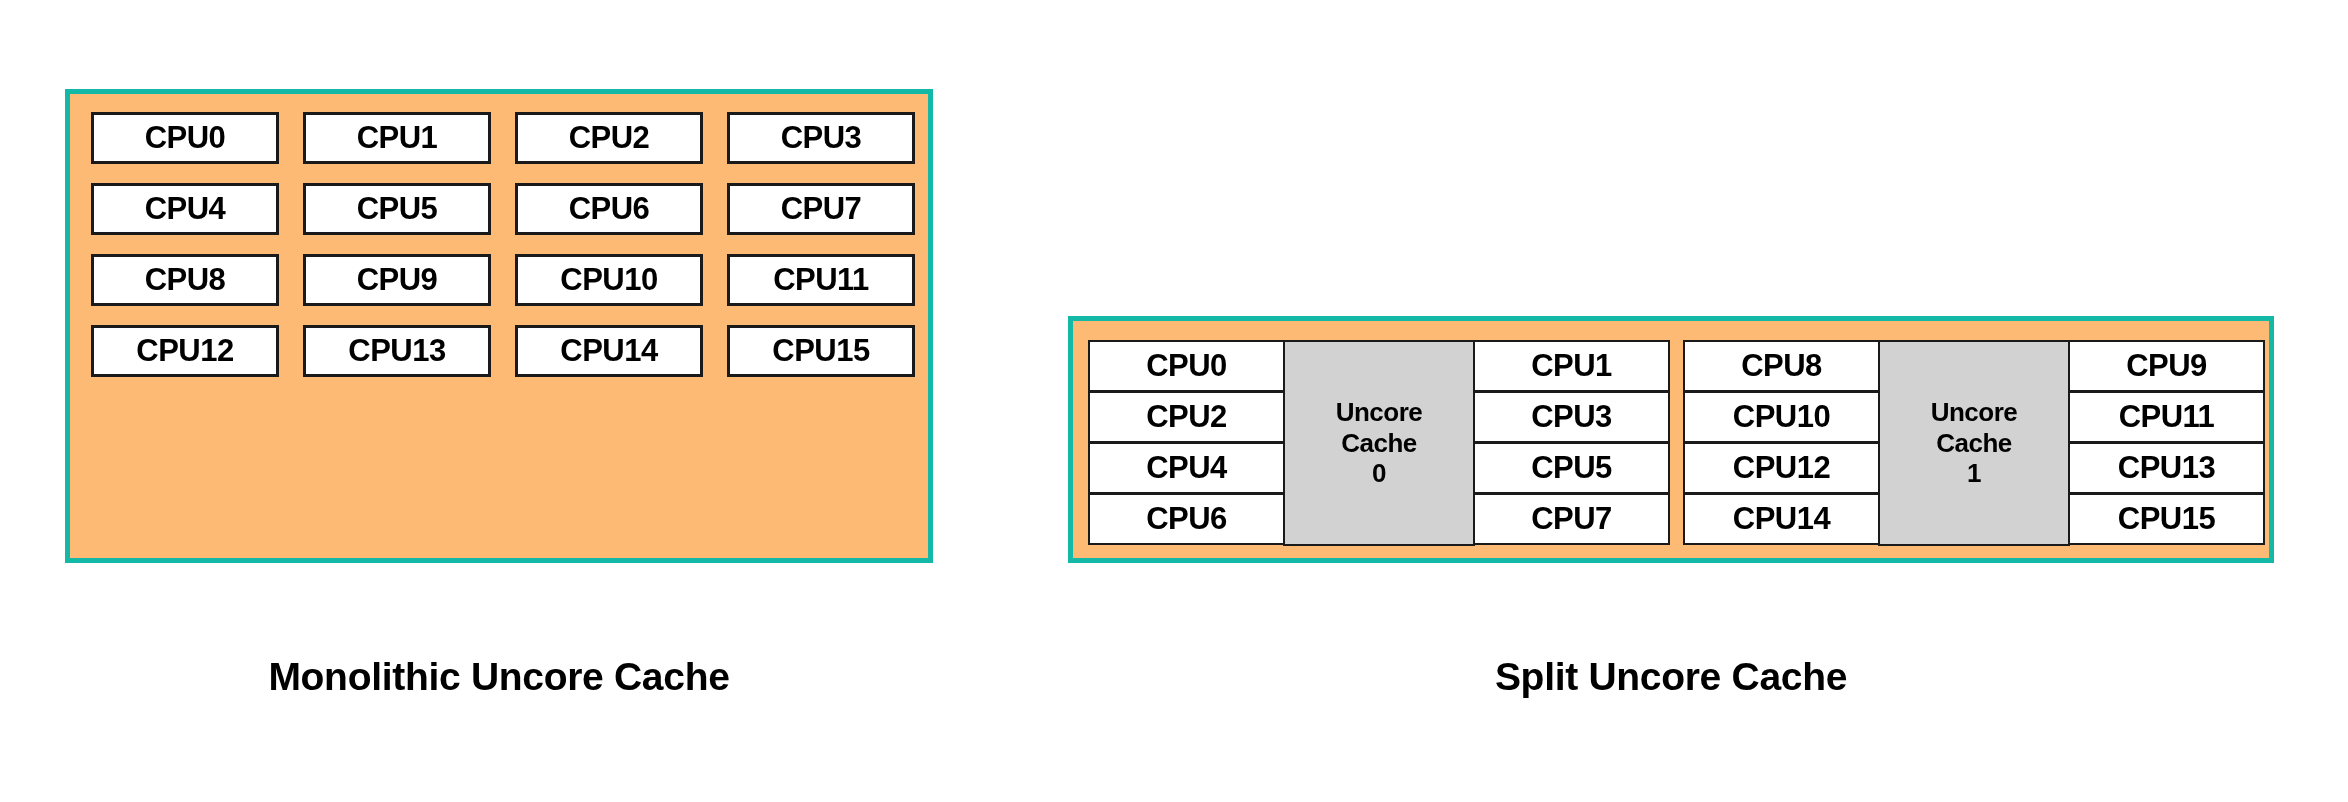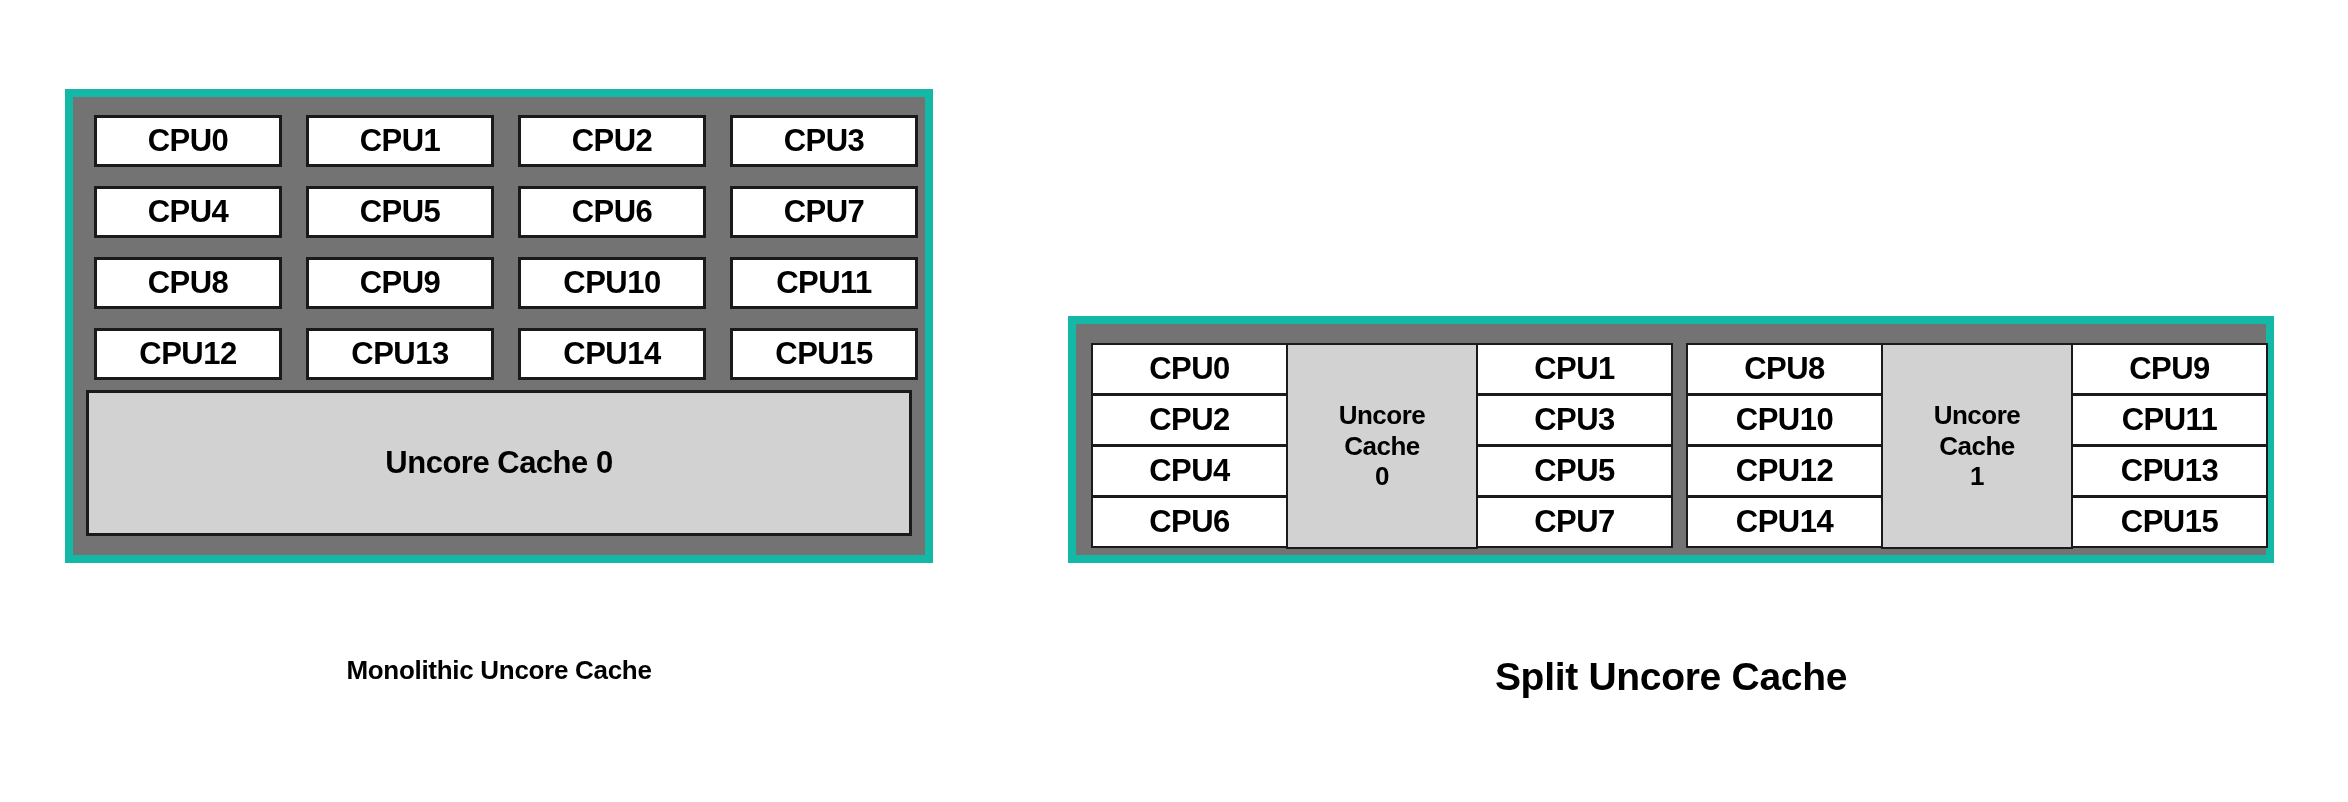--- a/index.html
+++ b/index.html
@@ -22,22 +22,22 @@
   }
 
   
   .figure {
     position: absolute;
   }
 
   .outer-frame {
     position: absolute;
     box-sizing: border-box;
-    border: 8px solid #14b8a6;
-    background: #737373;
+    border: 5px solid #14b8a6;
+    background: #fdba74;
   }
 
   .cpu-box {
     position: absolute;
     box-sizing: border-box;
     border: 3px solid #1a1a1a;
     background: #ffffff;
     display: flex;
     align-items: center;
     justify-content: center;
@@ -88,21 +88,21 @@
     top: 390px;
     width: 826px;
     height: 146px;
     font-size: 31px;
   }
 
   #mono-caption {
     left: 65px;
     top: 655px;
     width: 868px;
-    font-size: 26px;
+    font-size: 39px;
   }
 
   
   #fig-split { left: 0; top: 0; width: 2348px; height: 760px; }
 
   #split-frame {
     left: 1068px; top: 316px;
     width: 1206px; height: 247px;
   }
 
@@ -155,21 +155,20 @@
       <div class="cpu-box" style="left:445px; top:160px;">CPU10</div>
       <div class="cpu-box" style="left:657px; top:160px;">CPU11</div>
 
       <div class="cpu-box" style="left:21px;  top:231px;">CPU12</div>
       <div class="cpu-box" style="left:233px; top:231px;">CPU13</div>
       <div class="cpu-box" style="left:445px; top:231px;">CPU14</div>
       <div class="cpu-box" style="left:657px; top:231px;">CPU15</div>
 
     </div>
 
-    <div class="cache-box" id="mono-cache">Uncore Cache 0</div>
 
     <div class="caption" id="mono-caption">Monolithic Uncore Cache</div>
   </div>
 
   <div class="figure" id="fig-split">
 
     <div class="outer-frame" id="split-frame">
 
       <div class="cpu-box" style="left:15px; top:19px;">CPU0</div>
       <div class="cpu-box" style="left:15px; top:70px;">CPU2</div>

